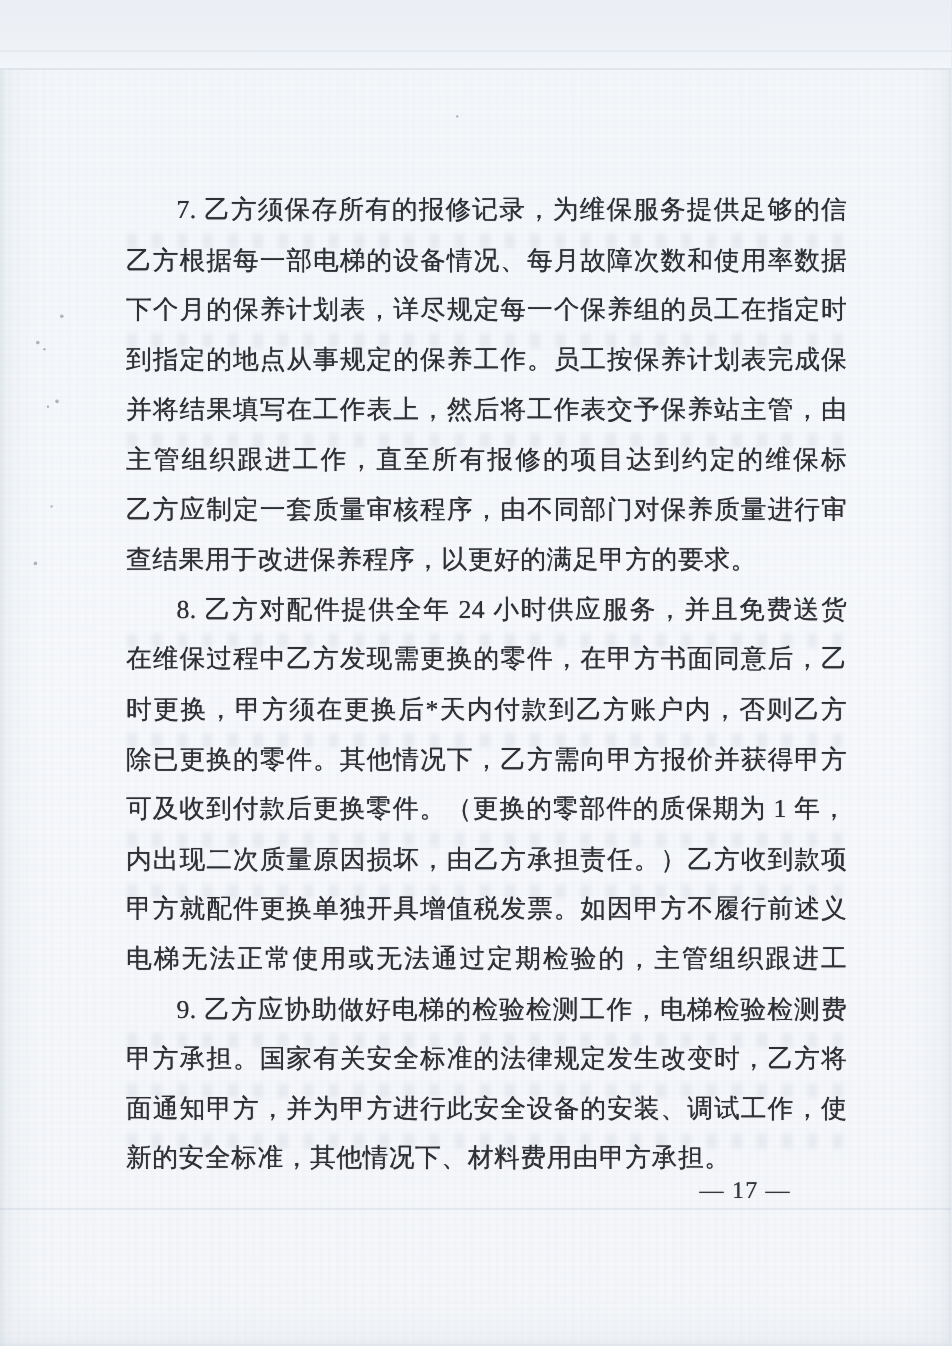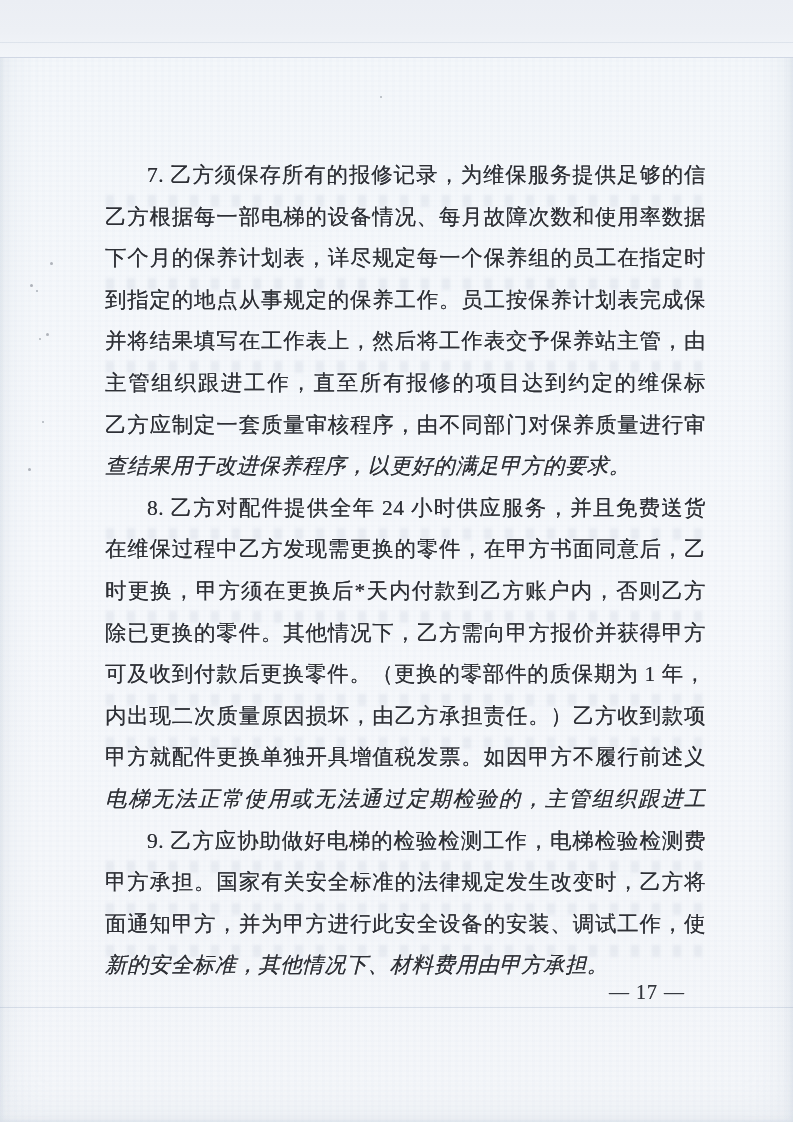--- a/index.html
+++ b/index.html
@@ -53,24 +53,24 @@
   .text-line {
     height: 41.6px;
     line-height: 41.6px;
     overflow: hidden;
     letter-spacing: 0.4px;
     text-align: justify;
     text-align-last: justify;
     white-space: normal;
   }
   .text-line.indent { text-indent: 42px; }
-  .text-line.last { text-align-last: left; font-style: italic; }
+  .text-line.last { text-align-last: left; }
   .page-number {
     position: absolute;
-    left: 572px;
+    left: 546px;
     top: 981px;
     width: 150px;
     text-align: center;
     font-size: 20px;
     letter-spacing: 1px;
     color: #34373d;
     text-shadow: 0 0 0.6px rgba(52,55,61,0.8);
   }
   .footer-line {
     position: absolute;

